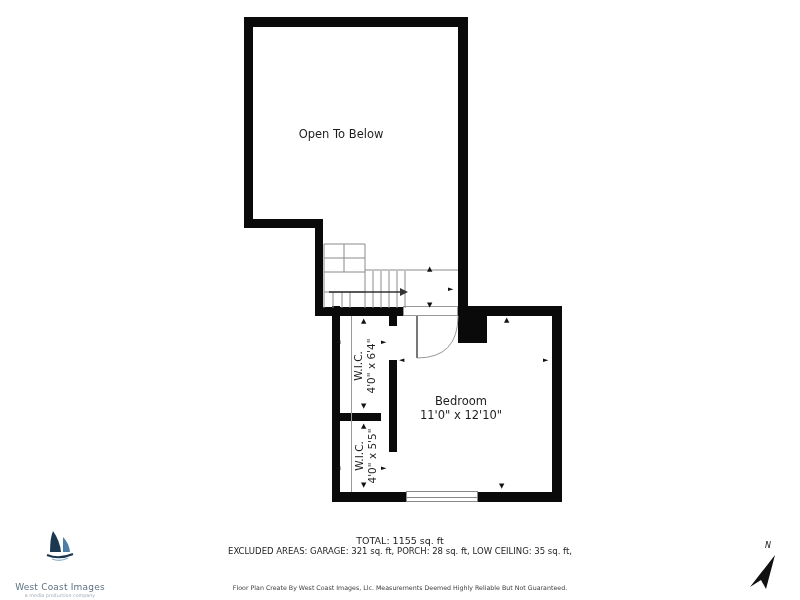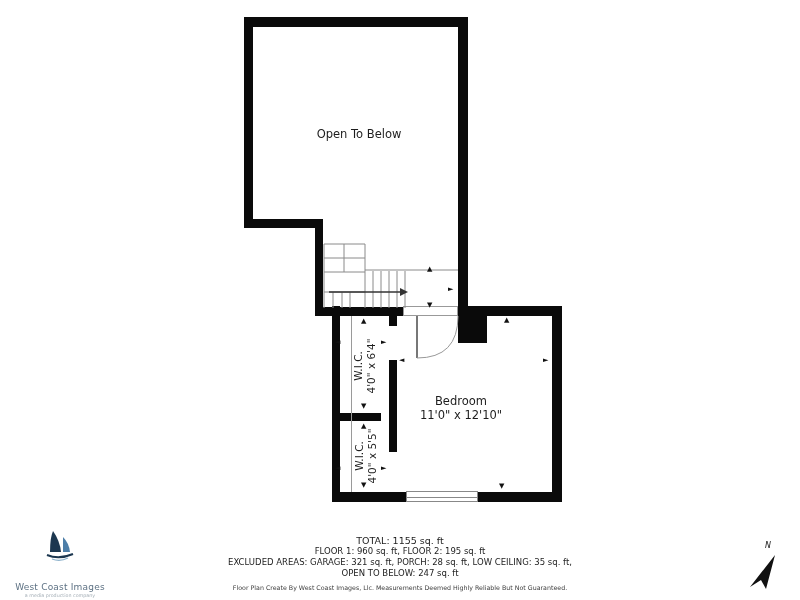--- a/index.html
+++ b/index.html
@@ -72,21 +72,21 @@
     </g>
     <line x1="14" y1="54" x2="85" y2="54" stroke="#333" stroke-width="1.3"></line>
     <polygon points="85,50 93,54 85,58" fill="#333"></polygon>
   </svg>
 
   <svg class="abs" style="left:400px;top:300px;" width="65" height="62" viewBox="0 0 65 62">
     <line x1="17" y1="16" x2="17" y2="58" stroke="#777" stroke-width="2"></line>
     <path d="M 17 58 Q 58 58 58 16" stroke="#999" stroke-width="1" fill="none"></path>
   </svg>
 
-  <div class="roomlabel" style="left:259px;top:127px;width:200px;">
+  <div class="roomlabel" style="left:241px;top:127px;width:200px;">
     <div class="nm">Open To Below</div>
   </div>
 
 
   <div class="roomlabel" style="left:361px;top:394px;width:200px;">
     <div class="nm">Bedroom</div>
     <div class="dm">11'0" x 12'10"</div>
   </div>
 
   <div class="roomlabel rot" style="left:321px;top:352px;width:90px;height:28px;font-size:10.5px;">
@@ -113,23 +113,21 @@
   <span class="dim" style="left:335px;top:339px;">◄</span>
   <span class="dim" style="left:381px;top:339px;">►</span>
 
   <span class="dim" style="left:361px;top:423px;">▲</span>
   <span class="dim" style="left:361px;top:482px;">▼</span>
   <span class="dim" style="left:335px;top:465px;">◄</span>
   <span class="dim" style="left:381px;top:465px;">►</span>
 
   <div class="summary" style="top:535px;">
     <div class="tot">TOTAL: 1155 sq. ft</div>
-    <div class="ln">FLOOR 1: 960 sq. ft, FLOOR 2: 195 sq. ft</div>
     <div class="ln">EXCLUDED AREAS: GARAGE: 321 sq. ft, PORCH: 28 sq. ft, LOW CEILING: 35 sq. ft,</div>
-    <div class="ln">OPEN TO BELOW: 247 sq. ft</div>
   </div>
   <div class="disclaimer" style="top:584px;">Floor Plan Create By West Coast Images, Llc. Measurements Deemed Highly Reliable But Not Guaranteed.</div>
 
   <div class="logo">
     <svg width="30" height="33" viewBox="0 0 30 33">
       <path d="M5 22 Q5 8 8 1 Q15 11 16 22 Z" fill="#1c3750"></path>
       <path d="M18 7 Q24 13 25 22 L18 22 Z" fill="#4d7ea8"></path>
       <path d="M2 25 Q14 30 28 24" stroke="#1c3750" stroke-width="2" fill="none"></path>
       <path d="M7 29 Q15 32 23 28" stroke="#8fb3cc" stroke-width="1.2" fill="none"></path>
     </svg>

